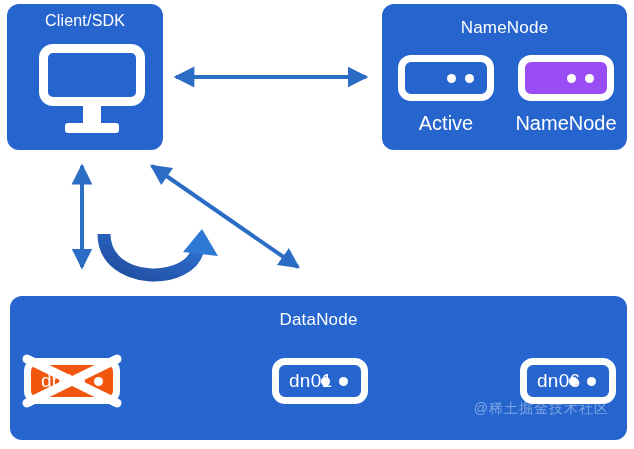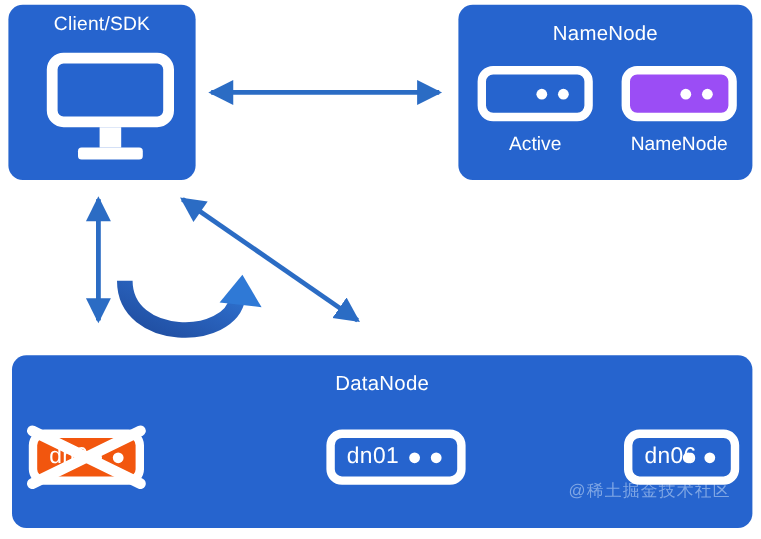--- a/index.html
+++ b/index.html
@@ -85,34 +85,34 @@
     display:flex;gap:9px;margin-right:13px;
   }
   .chip-dots i{
     display:block;width:9px;height:9px;border-radius:50%;
     background:#ffffff;
   }
   .chip-caption{
     position:absolute;
     text-align:center;
     color:#ffffff;
-    font-size:16px;
+    font-size:20px;
     white-space:nowrap;
   }
 
   
   #chip-active{left:398px;top:55px;width:96px;height:46px;}
   #cap-active{left:382px;top:112px;width:128px;}
   #chip-standby{left:518px;top:55px;width:96px;height:46px;}
   #cap-standby{left:506px;top:112px;width:120px;}
 
   
   #chip-dn00{left:24px;top:358px;width:96px;height:46px;}
   #chip-dn00 .chip-dots{margin-right:10px;}
-  #chip-dn01{left:272px;top:358px;width:116px;height:46px;}
+  #chip-dn01{left:272px;top:358px;width:96px;height:46px;}
   #chip-dn06{left:520px;top:358px;width:96px;height:46px;}
 
   
   #cross-dn00{position:absolute;left:18px;top:352px;width:108px;height:58px;}
 
   
   #arrows{position:absolute;left:0;top:0;width:634px;height:449px;}
 
   
   #watermark{

